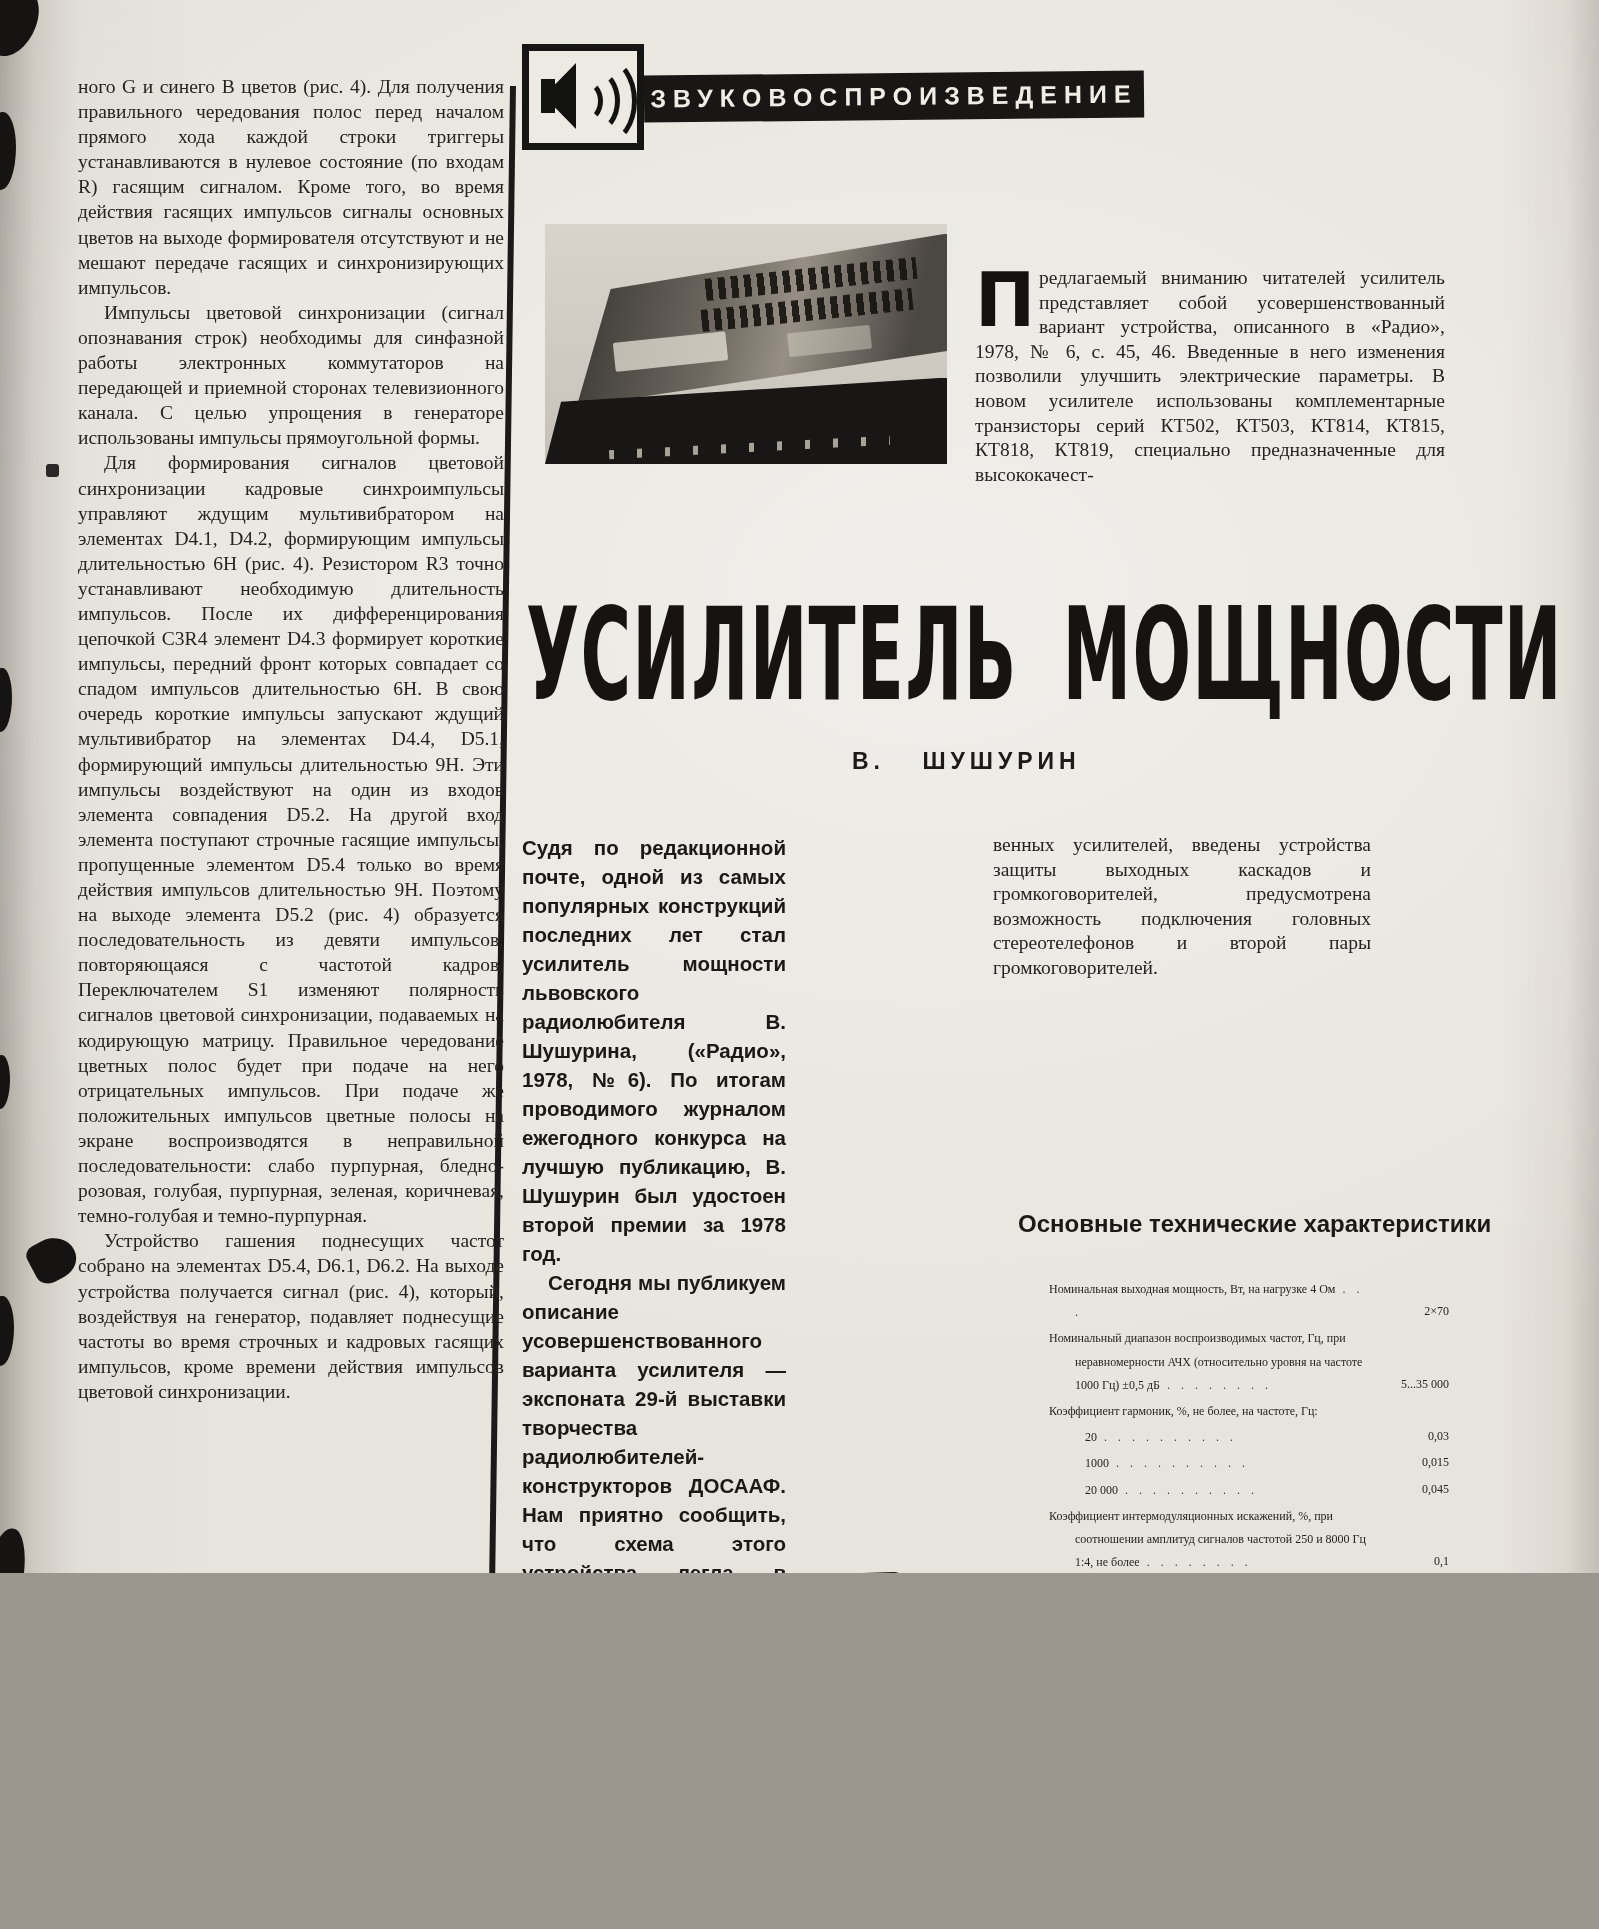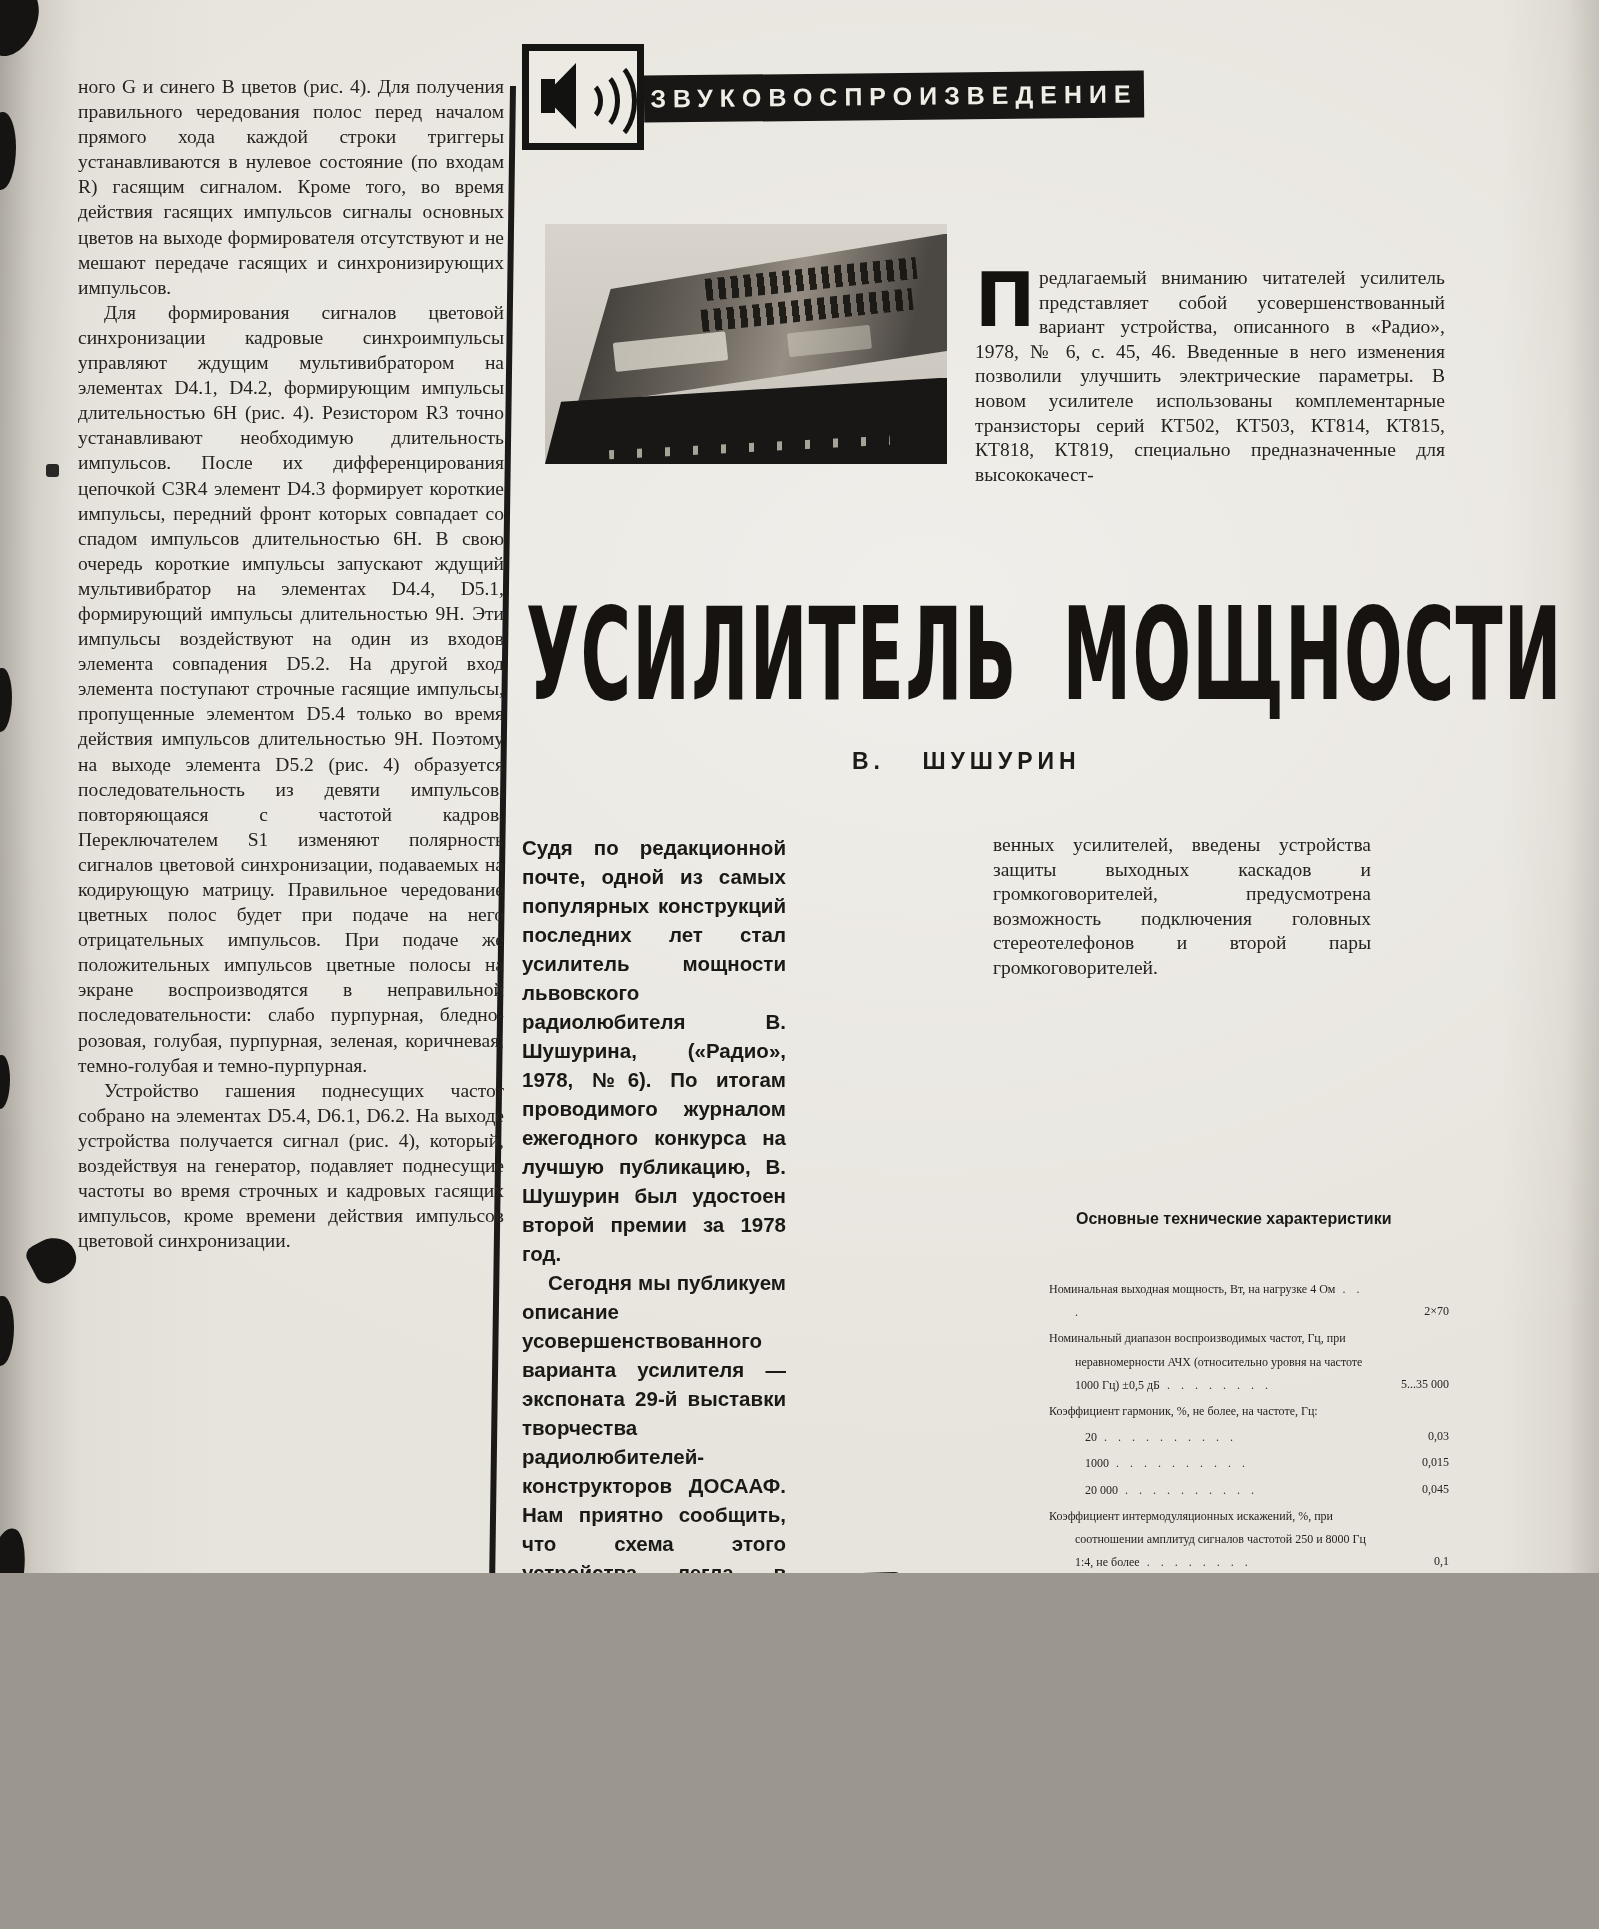--- a/index.html
+++ b/index.html
@@ -95,23 +95,23 @@
   #lede p { margin:0; }
   #lede p + p { text-indent:26px; }
 
   
   #right-col { position:absolute; left:993px; top:833px; width:378px;
     font-size:19.5px; line-height:24.6px; text-align:justify; }
   #right-col p { margin:0; }
   #right-col p + p { text-indent:26px; }
 
   
-  #spec-heading { position:absolute; left:1076px; top:1210px;
-    font-family:"Liberation Sans","DejaVu Sans",sans-serif; font-weight:bold;
-    font-size:16px; color:#1b1916; }
+  #spec-heading { position:absolute; left:1018px; top:1210px;
+    font-family:"Liberation Sans","DejaVu Sans",sans-serif; font-weight:bold;
+    font-size:24px; color:#1b1916; }
   #specs { position:absolute; left:1049px; top:1278px; width:400px;
     font-size:12px; line-height:23.2px; }
   .spec-row { position:relative; margin:0 0 3px 0; padding-right:78px;
     padding-left:26px; text-indent:-26px; }
   .spec-row.sub { padding-left:36px; text-indent:0; }
   .spec-value { position:absolute; right:0; bottom:1px; text-indent:0;margin-top:36px; }
   .dots::after { letter-spacing:4px; color:#3a3734; }
   .d3::after  { content:" . . ."; }
   .d8::after  { content:" . . . . . . . ."; }
   .d10::after { content:" . . . . . . . . . ."; }
@@ -158,20 +158,21 @@
   <div class="blob" style="left:-11px;top:1296px;width:25px;height:70px;"></div>
   <div class="blob" style="left:-13px;top:1528px;width:36px;height:102px;transform:rotate(8deg);"></div>
   <div class="blob" style="left:-8px;top:1650px;width:20px;height:58px;"></div>
   <div class="blob" style="left:2px;top:1843px;width:34px;height:44px;transform:rotate(15deg);"></div>
   <div class="blob" style="left:-18px;top:1884px;width:72px;height:60px;transform:rotate(10deg);"></div>
 
   <div id="vert-rule"></div>
 
   <div id="left-col">
     <p class="first">ного G и синего В цветов (рис. 4). Для получения правильного чередования полос перед началом прямого хода каждой строки триггеры устанавливаются в нулевое состояние (по входам R) гасящим сигналом. Кроме того, во время действия гасящих импульсов сигналы основных цветов на выходе формирователя отсутствуют и не мешают передаче гасящих и синхронизирующих импульсов.</p>
+    <p>Импульсы цветовой синхронизации (сигнал опознавания строк) необходимы для синфазной работы электронных коммутаторов на передающей и приемной сторонах телевизионного канала. С целью упрощения в генераторе использованы импульсы прямоугольной формы.</p>
     <p>Для формирования сигналов цветовой синхронизации кадровые синхроимпульсы управляют ждущим мультивибратором на элементах D4.1, D4.2, формирующим импульсы длительностью 6H (рис. 4). Резистором R3 точно устанавливают необходимую длительность импульсов. После их дифференцирования цепочкой C3R4 элемент D4.3 формирует короткие импульсы, передний фронт которых совпадает со спадом импульсов длительностью 6H. В свою очередь короткие импульсы запускают ждущий мультивибратор на элементах D4.4, D5.1, формирующий импульсы длительностью 9H. Эти импульсы воздействуют на один из входов элемента совпадения D5.2. На другой вход элемента поступают строчные гасящие импульсы, пропущенные элементом D5.4 только во время действия импульсов длительностью 9H. Поэтому на выходе элемента D5.2 (рис. 4) образуется последовательность из девяти импульсов, повторяющаяся с частотой кадров. Переключателем S1 изменяют полярность сигналов цветовой синхронизации, подаваемых на кодирующую матрицу. Правильное чередование цветных полос будет при подаче на него отрицательных импульсов. При подаче же положительных импульсов цветные полосы на экране воспроизводятся в неправильной последовательности: слабо пурпурная, бледно-розовая, голубая, пурпурная, зеленая, коричневая, темно-голубая и темно-пурпурная.</p>
     <p>Устройство гашения поднесущих частот собрано на элементах D5.4, D6.1, D6.2. На выходе устройства получается сигнал (рис. 4), который, воздействуя на генератор, подавляет поднесущие частоты во время строчных и кадровых гасящих импульсов, кроме времени действия импульсов цветовой синхронизации.</p>
   </div>
   <div id="ending-note">(Окончание следует)</div>
 
   <div id="speaker-box">
     <div class="sp-part sp-magnet"></div>
     <div class="sp-part sp-cone"></div>
     <div class="sp-arc arc1"></div>
     <div class="sp-arc arc2"></div>

